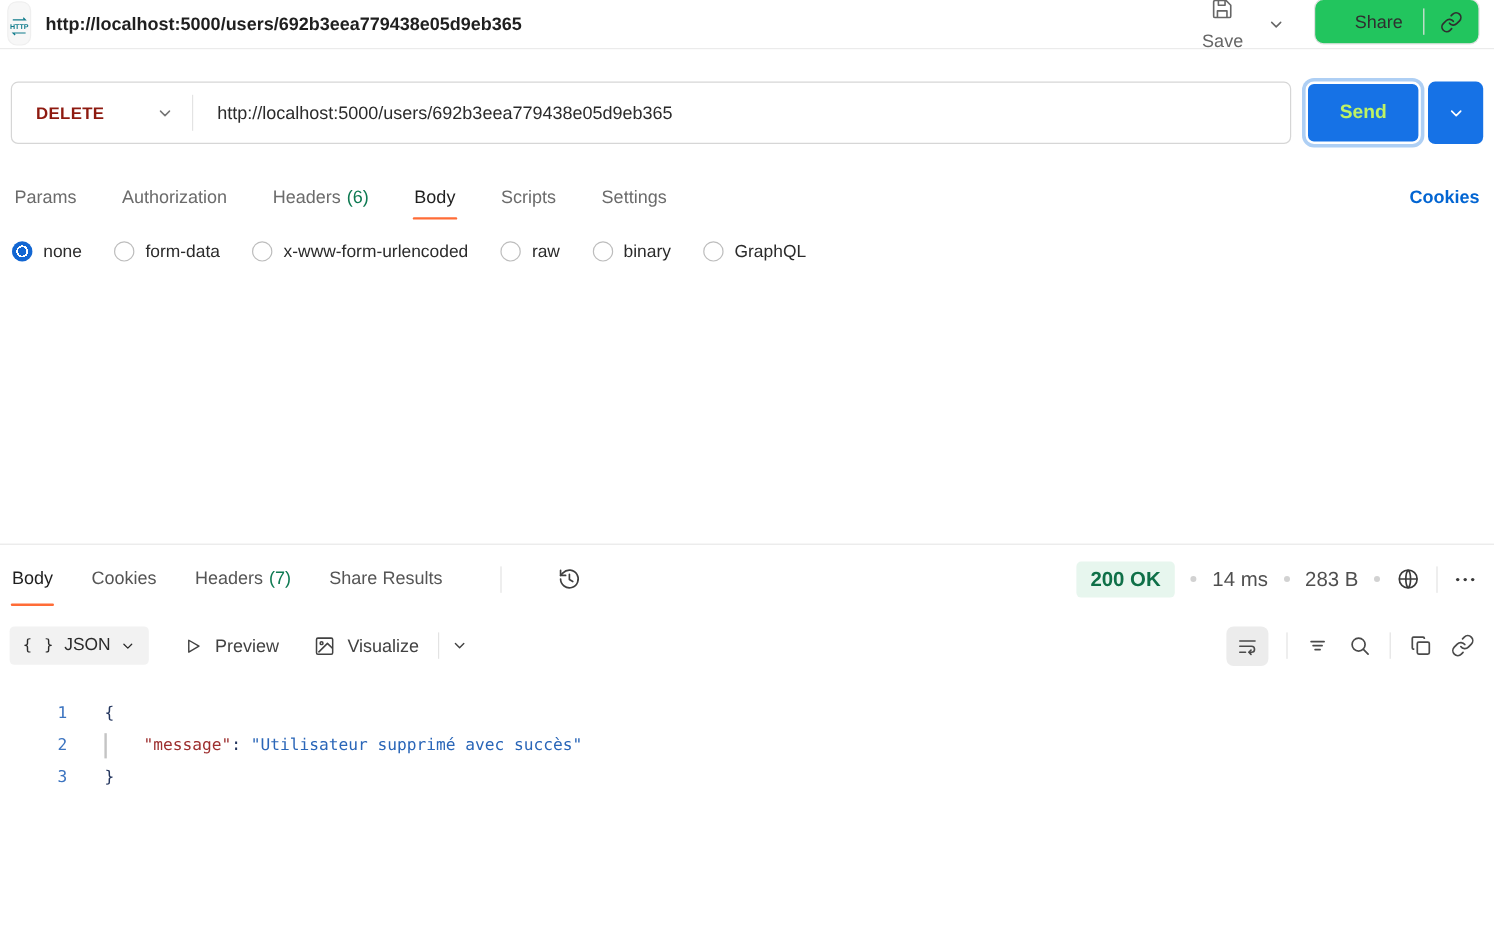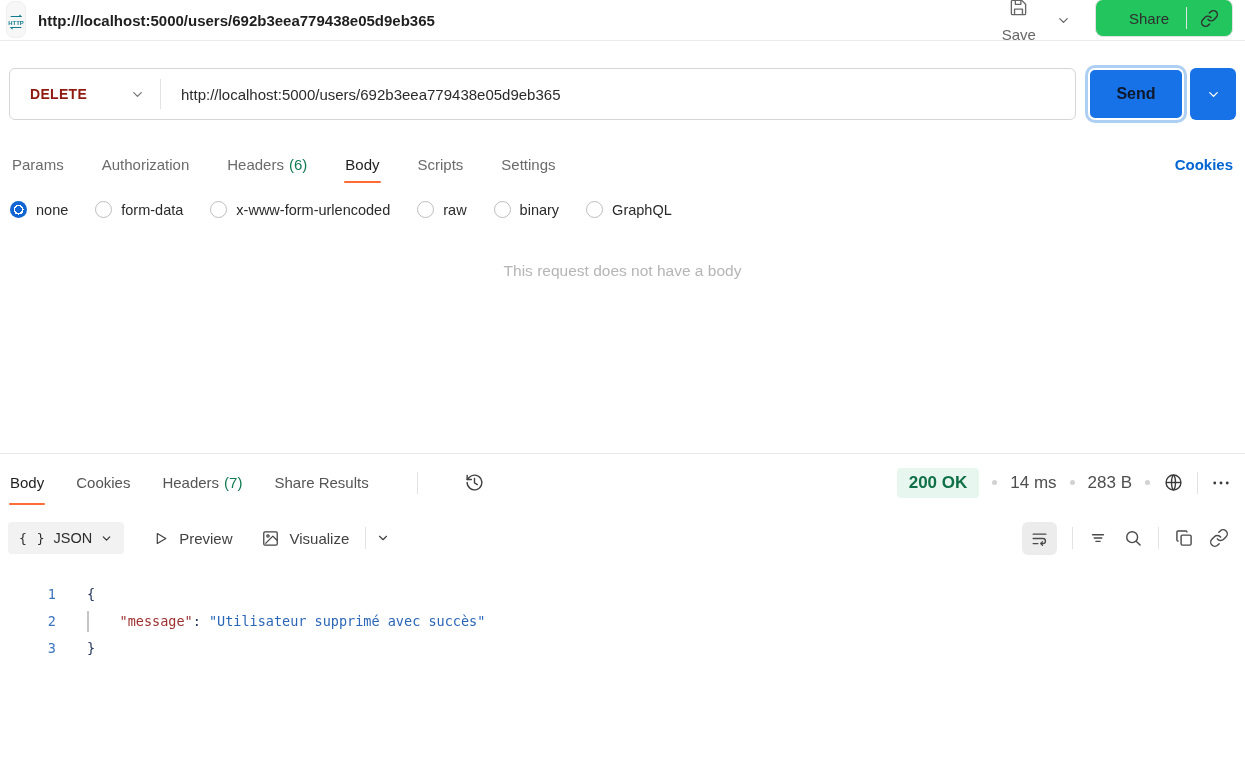--- a/index.html
+++ b/index.html
@@ -26,21 +26,21 @@
   
   .request-pane { height:386px; border-bottom:1px solid #e8e8e8; }
   .request-row { display:flex; margin:27px 9px 0 9px; height:52px; }
   .url-box { flex:1; border:1px solid #d6d6d6; border-radius:6px; display:flex; align-items:center; background:#fff; }
   .method-select { display:flex; align-items:center; padding-left:20px; width:150px; justify-content:space-between; cursor:pointer; }
   .method-label { color:#8e1a10; font-weight:700; font-size:14px; letter-spacing:.3px; }
   .method-caret { color:#777; margin-right:15px; }
   .url-divider { width:1px; height:30px; background:#e3e3e3; }
   .url-text { margin-left:20px; font-size:15px; color:#2b2b2b; }
   .send-group { display:flex; margin-left:9px; }
-  .send-main { width:96px; border-radius:7px; background:#1672e6; color:#0f172a; font-weight:700; font-size:16px; display:flex; align-items:center; justify-content:center; border:2px solid #fff; box-shadow:0 0 0 3px #aecff4; margin:0 3px; cursor:pointer; }
+  .send-main { width:96px; border-radius:7px; background:#1672e6; color:#bef264; font-weight:700; font-size:16px; display:flex; align-items:center; justify-content:center; border:2px solid #fff; box-shadow:0 0 0 3px #aecff4; margin:0 3px; cursor:pointer; }
   .send-caret-btn { width:46px; border-radius:6px; background:#1672e6; color:#fff; display:flex; align-items:center; justify-content:center; margin-left:3px; cursor:pointer; }
 
   .request-tabs { display:flex; align-items:center; padding:0 12px 0 10px; margin-top:26px; gap:34px; font-size:15px; color:#6b6b6b; }
   .tab { position:relative; padding:10px 2px; cursor:pointer; white-space:nowrap; }
   .tab.active { color:#1f1f1f; }
   .tab.active::after { content:""; position:absolute; left:1px; right:1px; bottom:0; height:2.5px; background:#ff6c37; border-radius:2px; }
   .tab-count { color:#0e7a52; margin-left:5px; }
   .cookies-link { margin-left:auto; color:#0265d2; font-weight:600; font-size:15px; cursor:pointer; }
 
   .radio-row { display:flex; align-items:center; gap:27px; padding-left:10px; margin-top:18px; font-size:14.5px; color:#2b2b2b; }
@@ -182,21 +182,20 @@
     <div class="radio-item">
       <span class="radio unselected"></span>
       <span>binary</span>
     </div>
     <div class="radio-item">
       <span class="radio unselected"></span>
       <span>GraphQL</span>
     </div>
   </div>
 
-  <div class="empty-msg">This request does not have a body</div>
 </div>
 
 <div>
   <div class="resp-header">
     <div class="rtabs">
       <div class="rtab active"><span>Body</span></div>
       <div class="rtab"><span>Cookies</span></div>
       <div class="rtab"><span>Headers</span><span class="tab-count">(7)</span></div>
       <div class="rtab"><span>Share Results</span></div>
       <div class="vdiv"></div>

